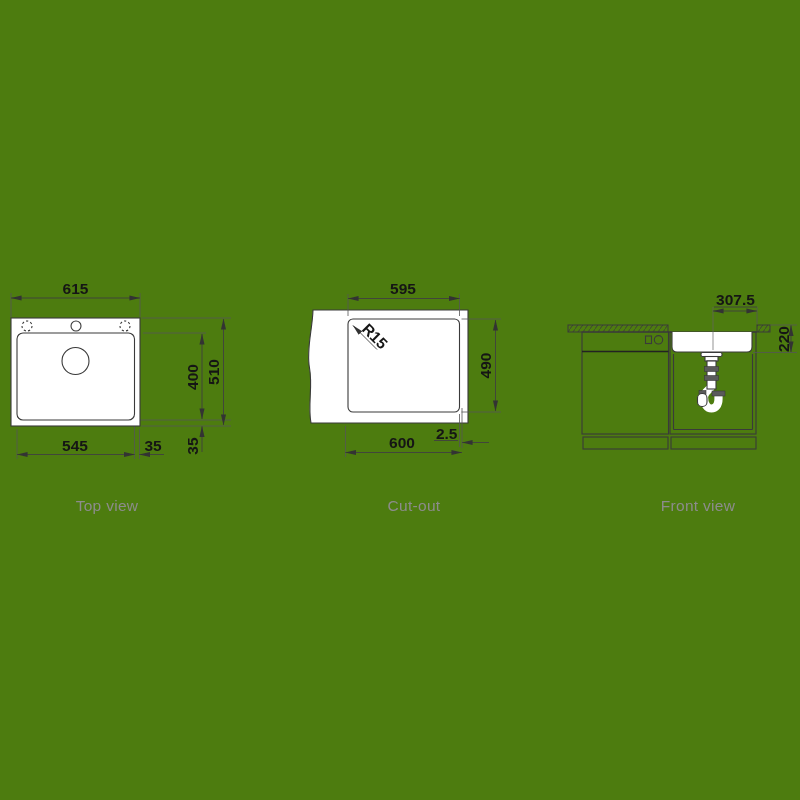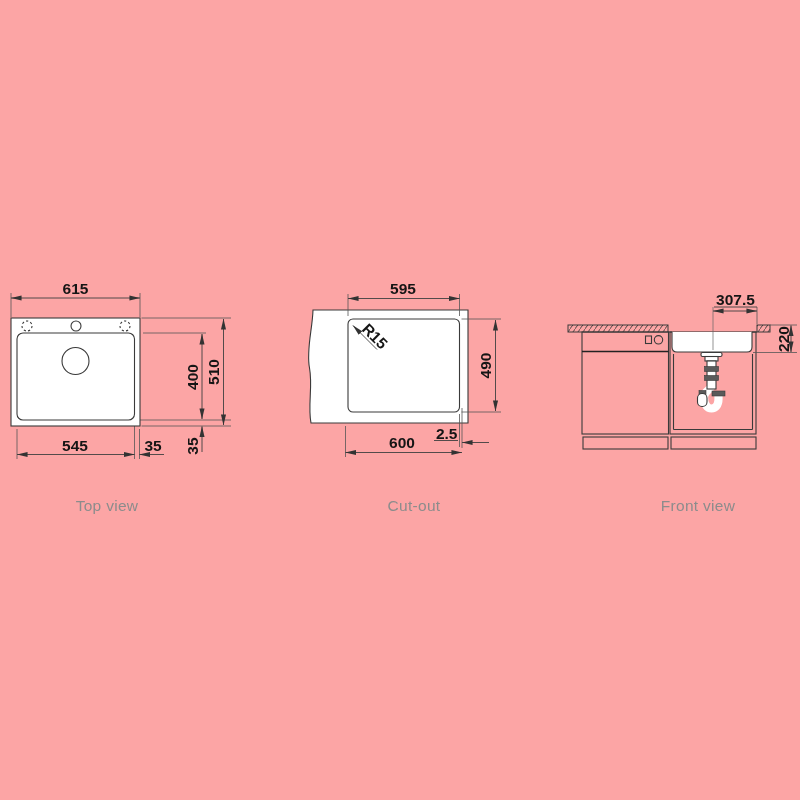--- a/index.html
+++ b/index.html
@@ -1,16 +1,16 @@
 <!DOCTYPE html>
 <html><head>
 <meta charset="utf-8">
 <style>
   html,body{margin:0;padding:0;background:#fff;}
-  .canvas{position:relative;width:800px;height:800px;background:#fca5a5;overflow:hidden;
+  .canvas{position:relative;width:800px;height:800px;background:#4d7c0f;overflow:hidden;
           font-family:"Liberation Sans", sans-serif;}
   svg{position:absolute;left:0;top:0;}
   
   .g{stroke:#3a3a3a;stroke-width:1.1;fill:none;}
   .gf{stroke:#3a3a3a;stroke-width:1.1;fill:#ffffff;}
   
   .d{stroke:#3f3f3f;stroke-width:0.9;fill:none;}
   .x{stroke:#555;stroke-width:0.8;fill:none;}
   .thin{stroke:#666;stroke-width:0.7;fill:none;}
   .rail{stroke:#222;stroke-width:1.7;fill:none;}

